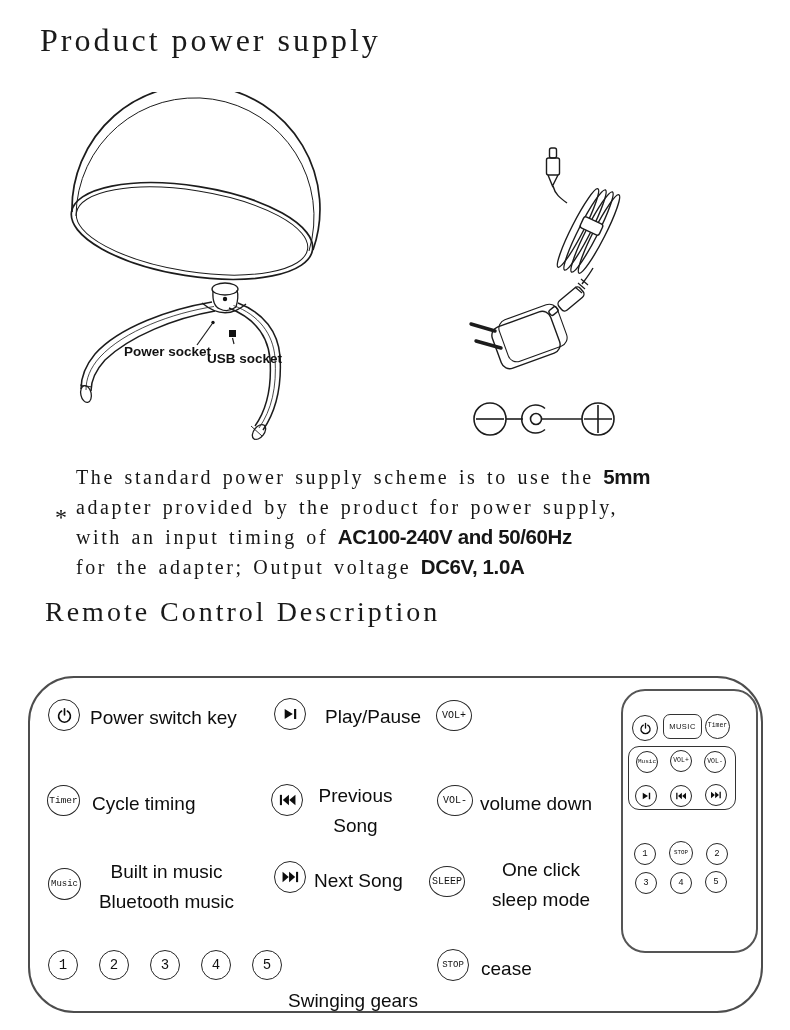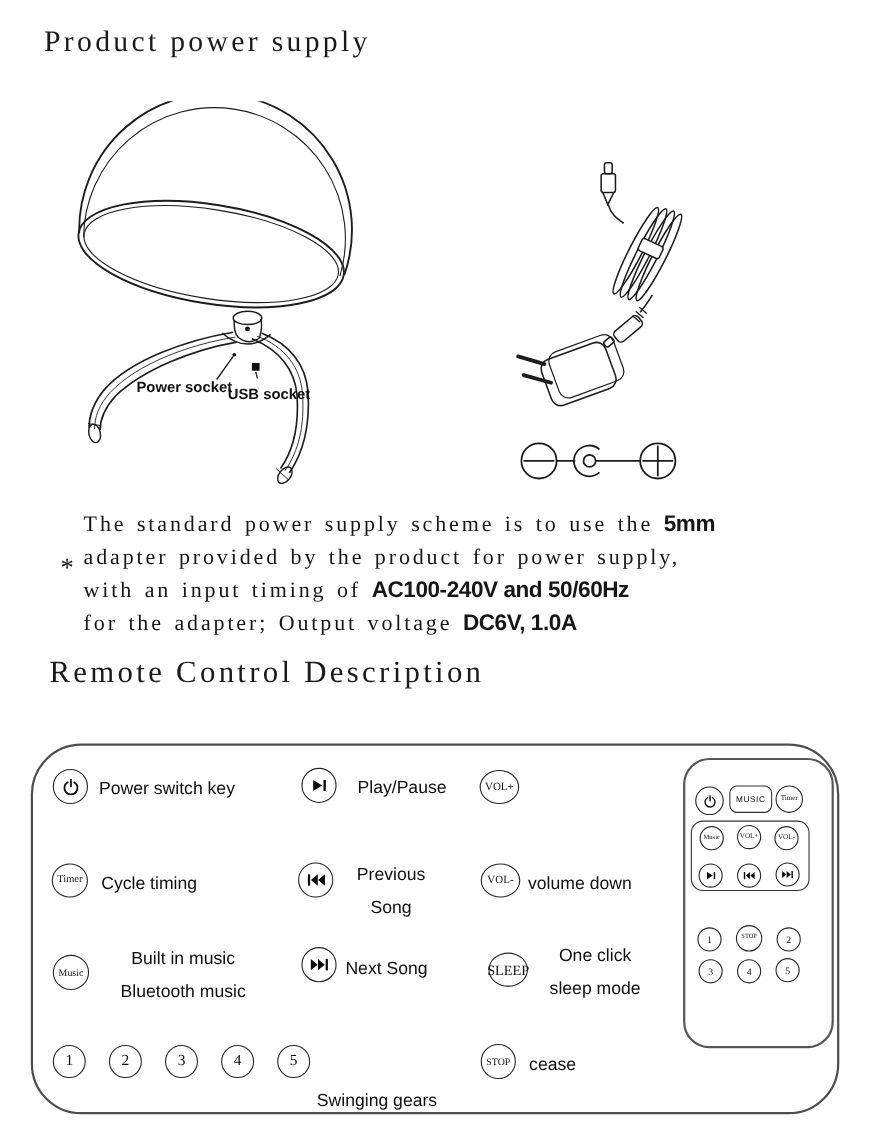--- a/index.html
+++ b/index.html
@@ -12,42 +12,42 @@
         letter-spacing:2.6px;word-spacing:2px;}
   .note-line{line-height:30px;white-space:nowrap;}
   .note b{font-family:"Liberation Sans",sans-serif;font-weight:700;font-size:20.5px;
           letter-spacing:-0.4px;word-spacing:0;}
   .asterisk{position:absolute;left:55px;top:504px;font-family:"Liberation Serif",serif;
             font-size:24px;color:#111;}
   .legend-box{position:absolute;left:28px;top:676px;width:735px;height:337px;
               border:2px solid #4d4d4d;border-radius:46px;box-sizing:border-box;background:#fff;}
   .cb{position:absolute;border:1.4px solid #262626;border-radius:50%;background:#fff;
       display:flex;align-items:center;justify-content:center;box-sizing:border-box;
-      color:#111;font-family:Liberation Serif, serif;line-height:1;}
-  .ll{position:absolute;font-size:16px;color:#0d0d0d;white-space:pre-line;line-height:29px;}
+      color:#111;font-family:Liberation Mono, monospace;line-height:1;}
+  .ll{position:absolute;font-size:19px;color:#0d0d0d;white-space:pre-line;line-height:29px;}
   .ctr{text-align:center;}
   .glyph{display:block;}
   .remote-body{position:absolute;left:621px;top:689px;width:137px;height:264px;
                border:2px solid #555;border-radius:24px;box-sizing:border-box;background:#fff;}
   .remote-group{position:absolute;left:628px;top:746px;width:108px;height:64px;
                 border:1.4px solid #333;border-radius:11px;box-sizing:border-box;}
   .music-tab{position:absolute;left:663px;top:714px;width:39px;height:25px;
              border:1.4px solid #333;border-radius:7px;box-sizing:border-box;background:#fff;
              display:flex;align-items:center;justify-content:center;
              font-size:7.5px;letter-spacing:.5px;color:#111;}
   .rb{border-width:1.2px;}
   svg.lineart{position:absolute;}
   svg.lineart text{stroke:none;fill:#111;font-family:"Liberation Sans",sans-serif;font-weight:600;}
 </style>
 </head>
 <body>
 
 <div class="page">
 
-  <div class="h-serif" style="left:40px;top:22px;font-size:27px;">Product power supply</div>
+  <div class="h-serif" style="left:40px;top:22px;font-size:32px;">Product power supply</div>
 
   <svg class="lineart" style="left:50px;top:92px;" width="310" height="360" viewBox="0 0 310 360" fill="none" stroke="#1c1c1c">
 
     <path d="M 22 120 A 124 124 0 1 1 263 158" stroke-width="1.7"></path>
     <path d="M 26 124 A 119 119 0 1 1 259 159" stroke-width="1"></path>
 
     <ellipse cx="142" cy="139" rx="122" ry="45" transform="rotate(9 142 139)" stroke-width="1.7"></ellipse>
     <ellipse cx="142" cy="139" rx="117" ry="40.5" transform="rotate(9 142 139)" stroke-width="1"></ellipse>
 
     <ellipse cx="175" cy="197" rx="13" ry="6" stroke-width="1.3"></ellipse>
@@ -175,21 +175,21 @@
 
   <div class="cb" style="left:274px;top:861px;width:32px;height:32px;">
     <svg class="glyph" width="19" height="16" viewBox="0 0 24 20" fill="#0d0d0d">
       <path d="M2 3.5 L9.8 10 L2 16.5 Z"></path>
         <path d="M10.2 3.5 L18 10 L10.2 16.5 Z"></path>
       <rect x="19" y="3.5" width="2.6" height="13"></rect>
     </svg>
   </div>
   <div class="ll" style="left:314px;top:866px;">Next Song</div>
 
-  <div class="cb" style="left:444px;top:866px;width:36px;height:31px;font-size:13px;">
+  <div class="cb" style="left:429px;top:866px;width:36px;height:31px;font-size:10px;">
     <span>SLEEP</span>
   </div>
   <div class="ll ctr" style="left:466px;top:855px;width:150px;line-height:30px;">One click
 sleep mode</div>
 
   <div class="cb" style="left:48px;top:950px;width:30px;height:30px;font-size:14px;">
       <span>1</span>
     </div>
   <div class="cb" style="left:99px;top:950px;width:30px;height:30px;font-size:14px;">
       <span>2</span>

